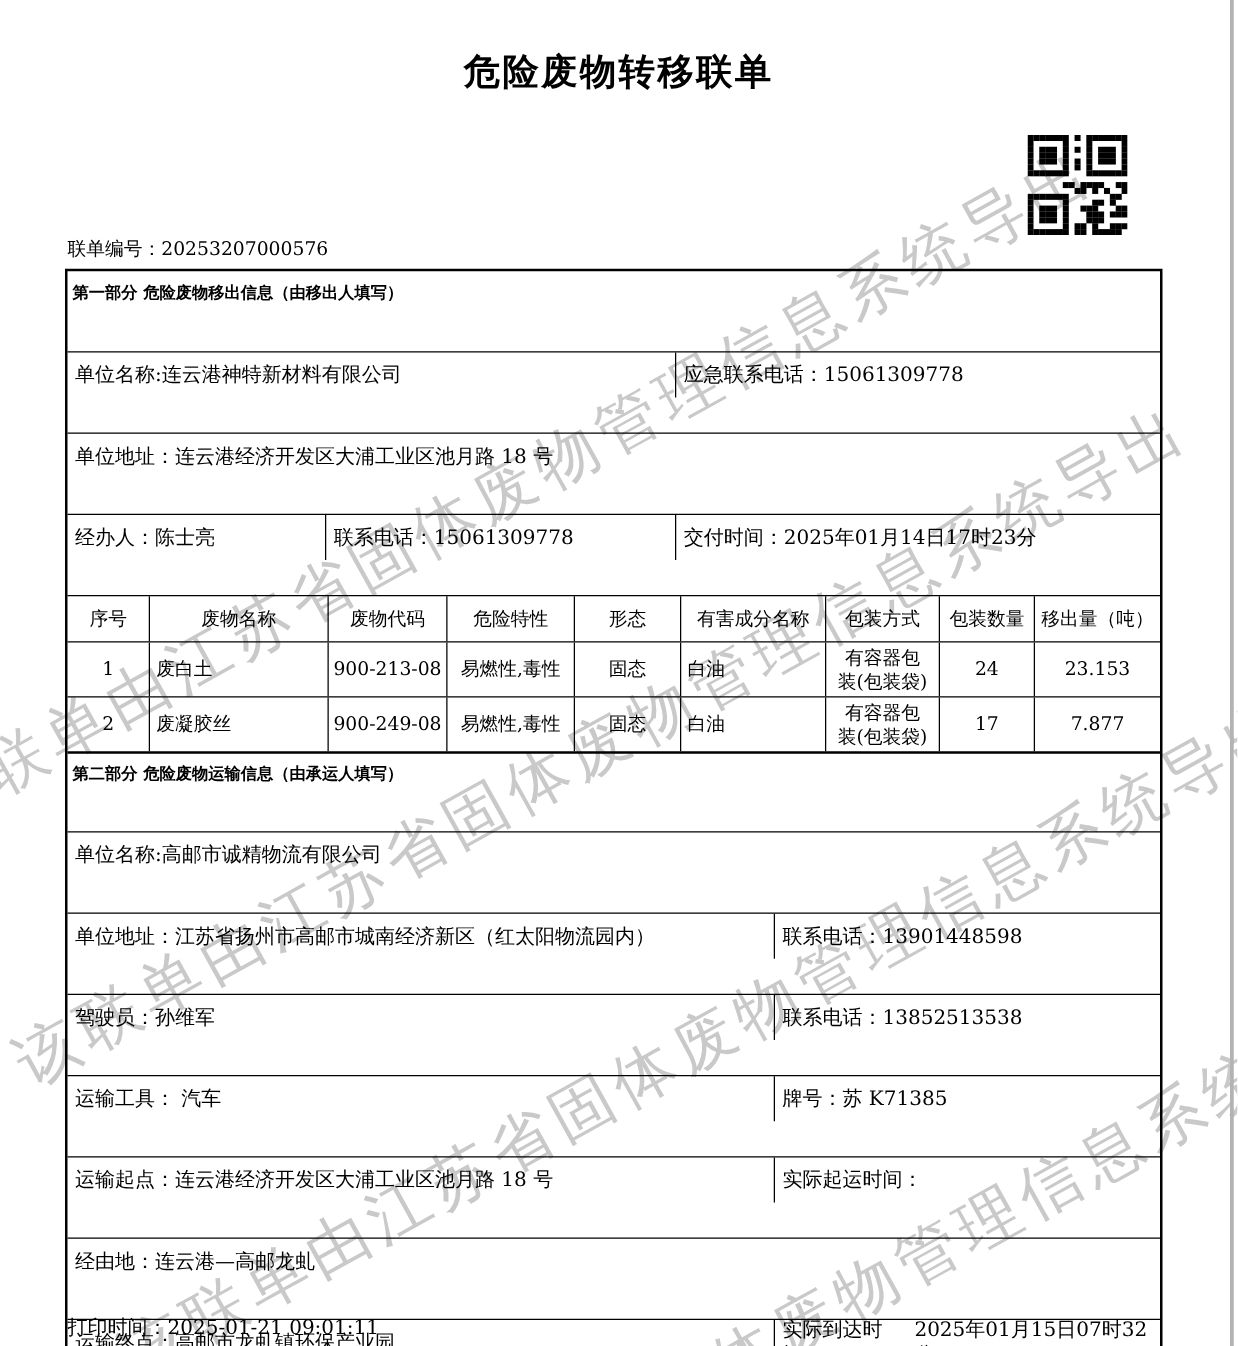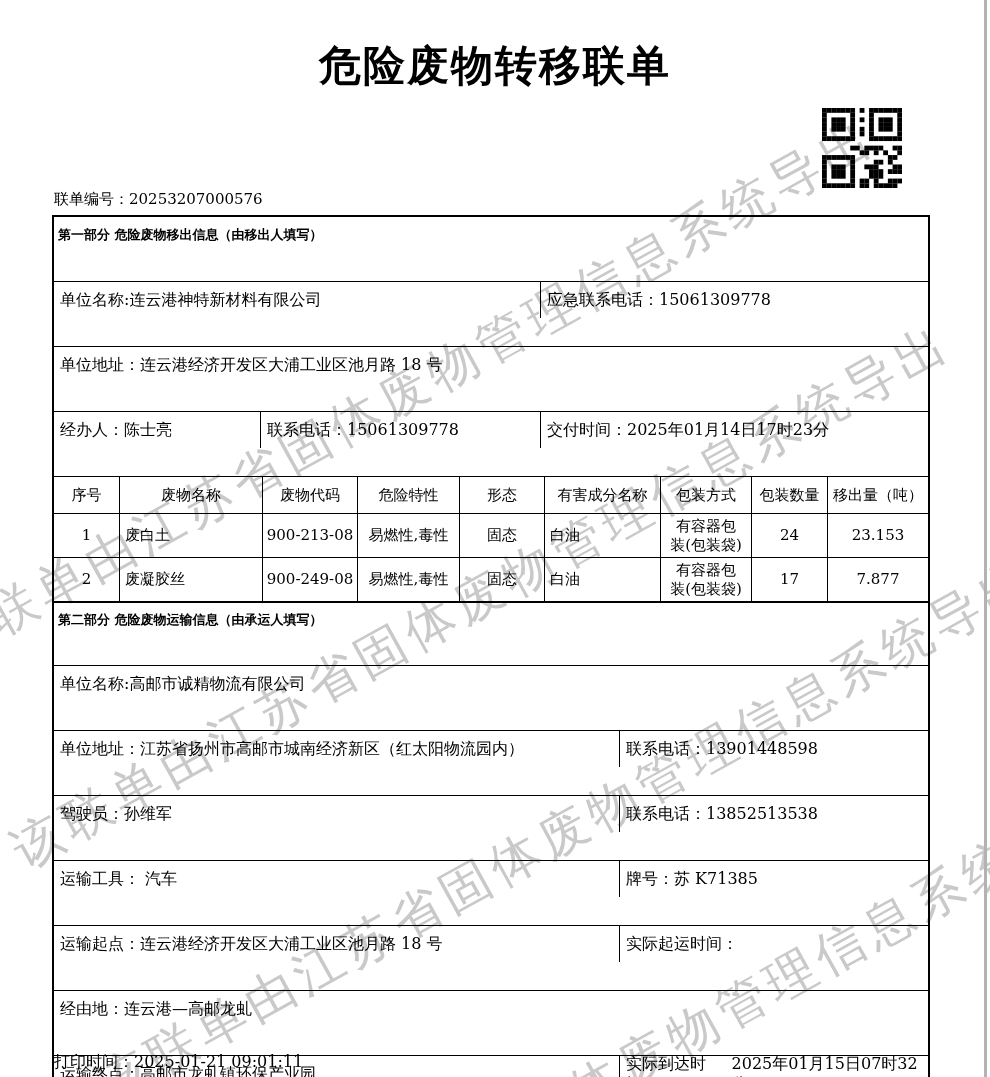--- a/index.html
+++ b/index.html
@@ -2,21 +2,21 @@
 <html><head>
 <meta charset="utf-8">
 <style>
   html,body{margin:0;padding:0;background:#fff;}
   .page{position:relative;width:990px;height:1077px;background:#ffffff;overflow:hidden;
         font-family:"DejaVu Serif","Liberation Serif",serif;color:#000;}
   
   .wm{position:absolute;left:0;top:0;font-size:50px;letter-spacing:6px;color:#c9c9c9;
       white-space:nowrap;transform-origin:0 0;z-index:1;font-family:"DejaVu Serif","Liberation Serif",serif;}
   
-  .doc-title{position:absolute;left:0;top:38px;width:100%;text-align:center;font-size:42px;
+  .doc-title{position:absolute;left:0;top:38px;width:100%;text-align:center;font-size:29px;
              font-weight:bold;letter-spacing:2px;z-index:2;}
   .manifest-no{position:absolute;left:54px;top:190px;font-size:15px;z-index:2;white-space:pre;text-align:right;}
   .qr{position:absolute;left:822px;top:108px;width:80px;height:80px;z-index:3;}
   .edge-line{position:absolute;left:984px;top:0;width:3px;height:1077px;background:#b3b3b3;z-index:4;}
   .print-time{position:absolute;left:54px;top:1052px;font-size:16px;z-index:2;white-space:pre;text-align:center;}
   
   .doc-table{position:absolute;left:52px;top:215px;width:878px;border:2px solid #000;z-index:2;
              box-sizing:border-box;}
   .row{display:flex;border-top:1px solid #000;box-sizing:border-box;align-items:stretch;}
   .row.first{border-top:none;}

